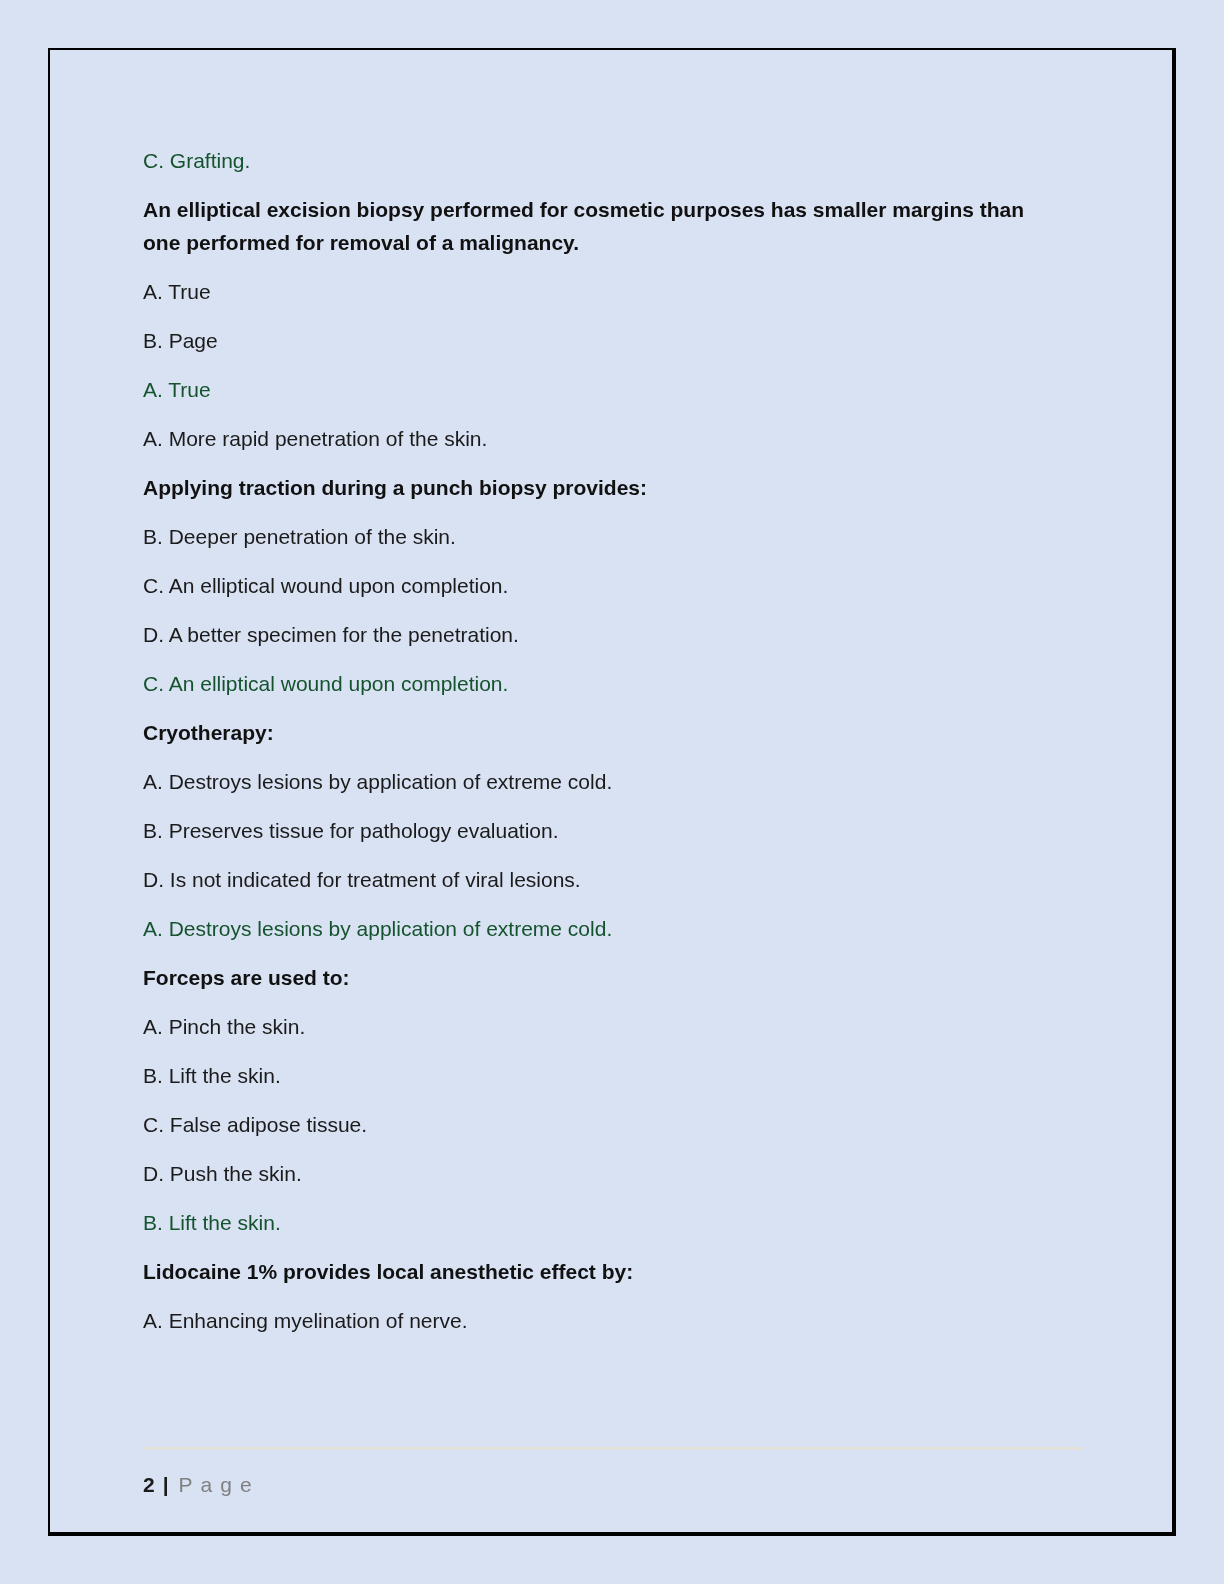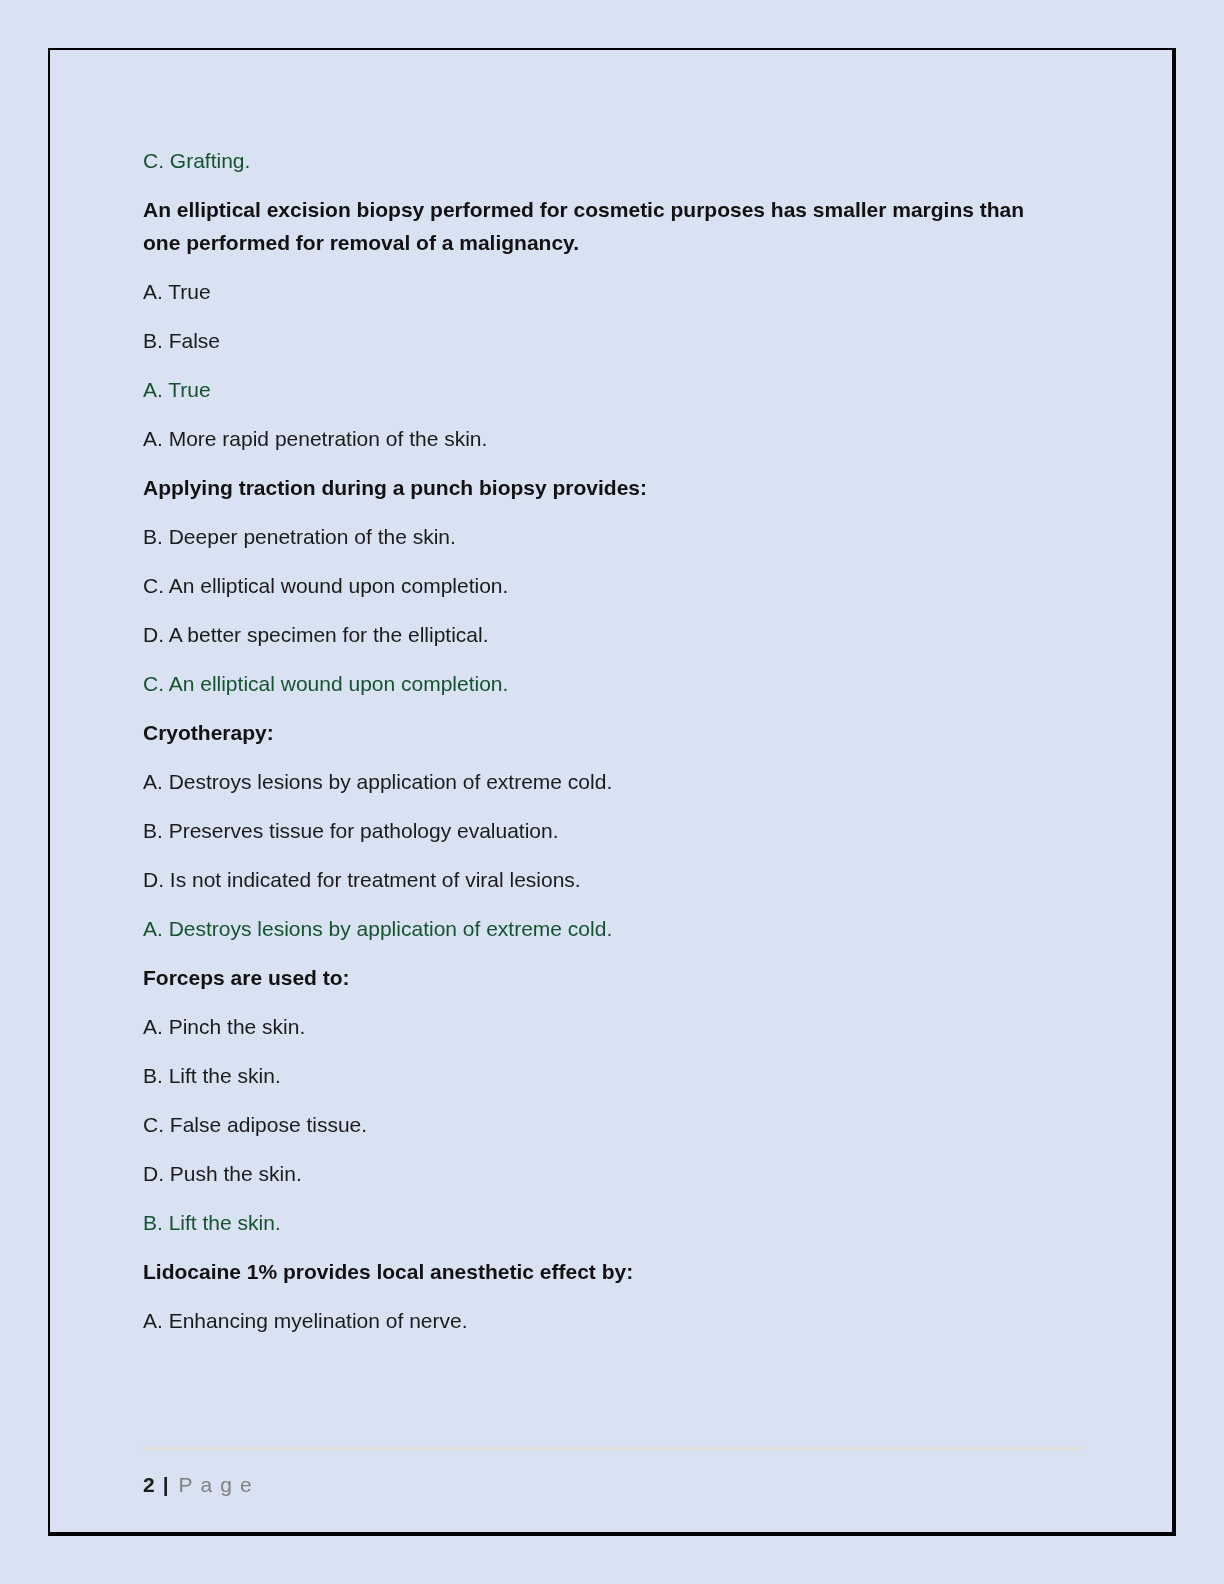--- a/index.html
+++ b/index.html
@@ -76,27 +76,27 @@
 </head>
 <body>
 
 <div class="page-border"></div>
 
 <div class="content">
 
 <p class="block answer">C. Grafting.</p>
     <p class="block question">An elliptical excision biopsy performed for cosmetic purposes has smaller margins than one performed for removal of a malignancy.</p>
     <p class="block option">A. True</p>
-    <p class="block option">B. False</p>
+    <p class="block option">B. Page</p>
     <p class="block answer">A. True</p>
     <p class="block option">A. More rapid penetration of the skin.</p>
     <p class="block question">Applying traction during a punch biopsy provides:</p>
     <p class="block option">B. Deeper penetration of the skin.</p>
     <p class="block option">C. An elliptical wound upon completion.</p>
-    <p class="block option">D. A better specimen for the elliptical.</p>
+    <p class="block option">D. A better specimen for the penetration.</p>
     <p class="block answer">C. An elliptical wound upon completion.</p>
     <p class="block question">Cryotherapy:</p>
     <p class="block option">A. Destroys lesions by application of extreme cold.</p>
     <p class="block option">B. Preserves tissue for pathology evaluation.</p>
     <p class="block option">D. Is not indicated for treatment of viral lesions.</p>
     <p class="block answer">A. Destroys lesions by application of extreme cold.</p>
     <p class="block question">Forceps are used to:</p>
     <p class="block option">A. Pinch the skin.</p>
     <p class="block option">B. Lift the skin.</p>
     <p class="block option">C. False adipose tissue.</p>

